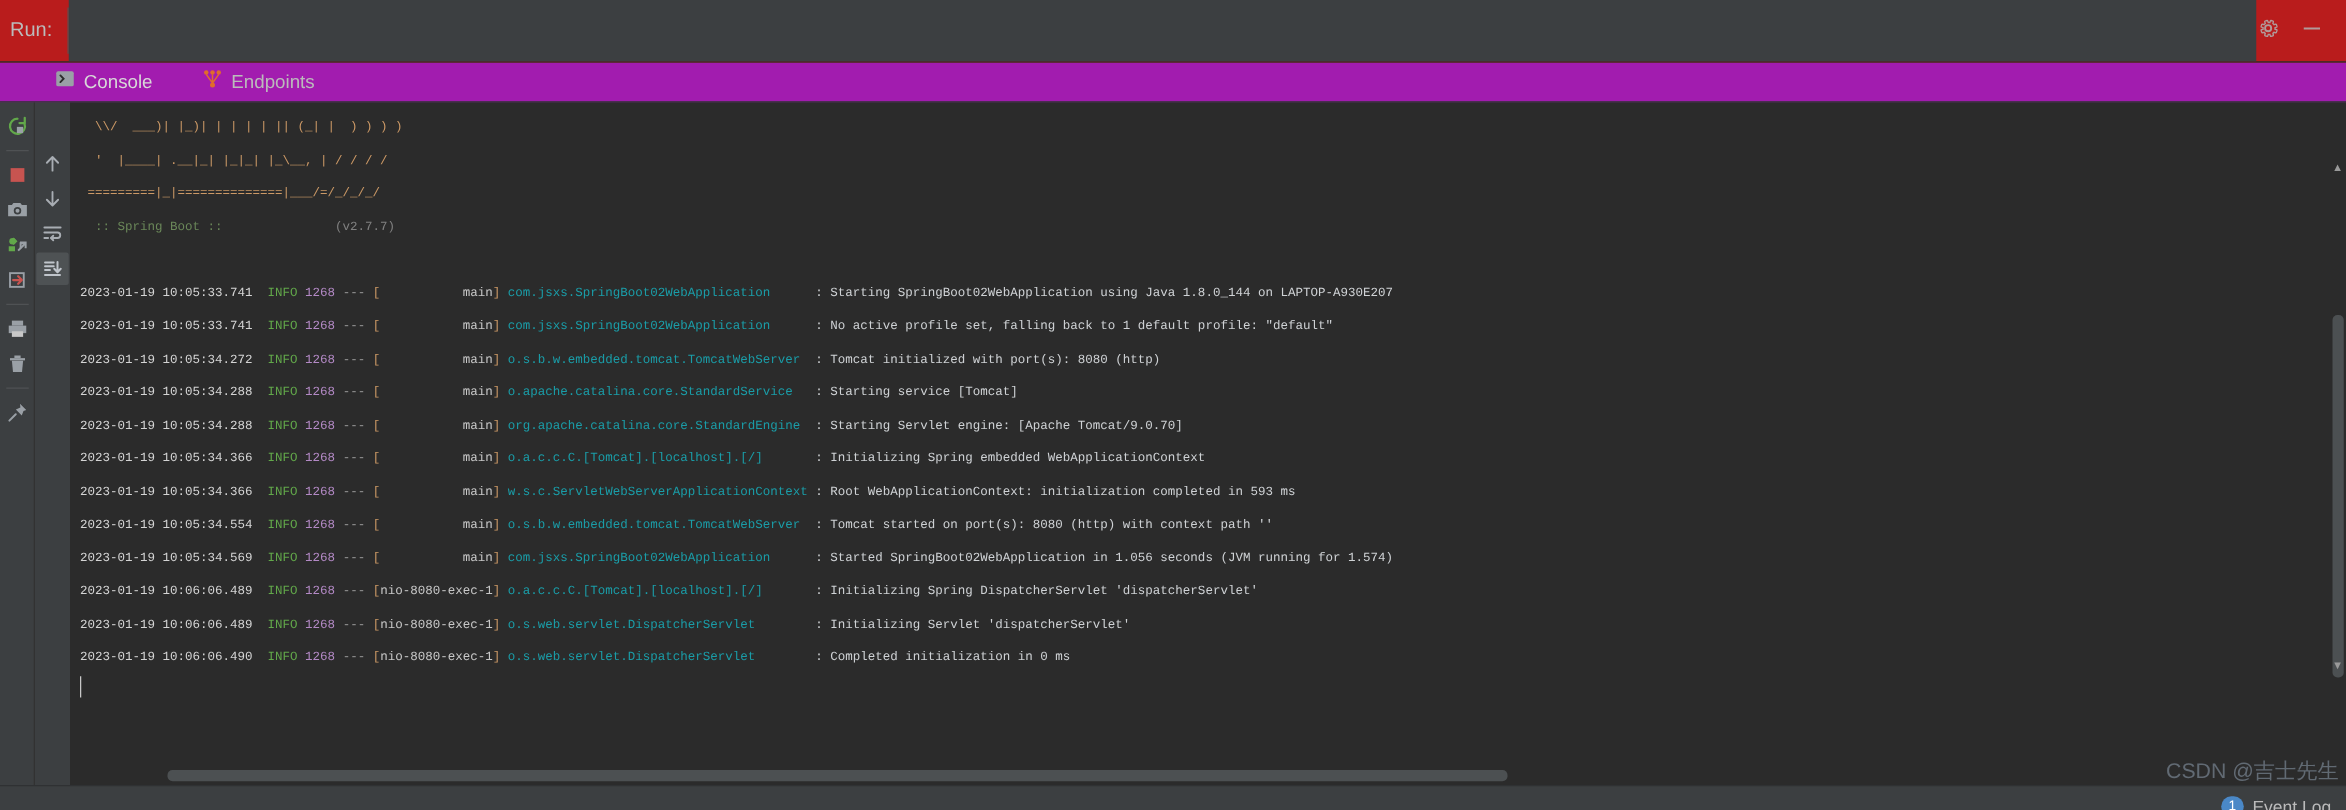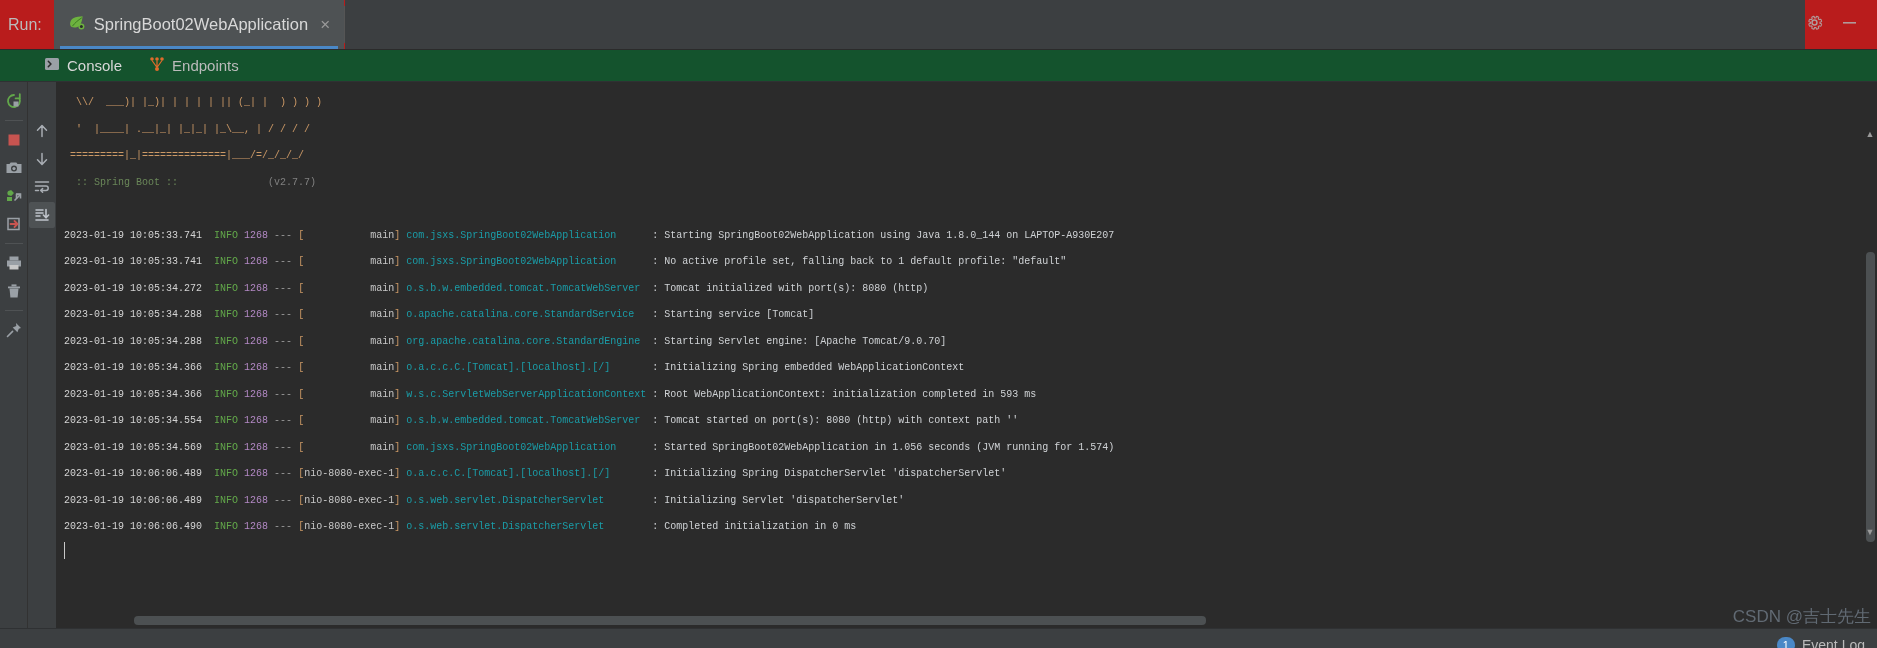--- a/index.html
+++ b/index.html
@@ -36,23 +36,23 @@
   }
   .tab-title { color: #d8d8d8; font-size: 16.5px; white-space: nowrap; }
   .tab-close { color: #9a9a9a; font-size: 17px; line-height: 1; padding-left: 4px; cursor: pointer; }
   .tab-sep { width: 1px; background: #555; margin: 6px 0; }
   .titlebar-spacer { flex: 1; background: #3c3f41; }
   .titlebar-actions { display: flex; align-items: center; gap: 16px; padding-right: 18px; }
   .titlebar-actions .ic { cursor: pointer; opacity: .85; }
 
   
   .subtabs {
-    height: 32px; background: #14532d;
+    height: 32px; background: #a21caf;
     display: flex; align-items: center;
-    padding-left: 44px; gap: 27px;
+    padding-left: 44px; gap: 40px;
     border-bottom: 1px solid #2f3133;
   }
   .subtab { display: flex; align-items: center; gap: 7px; cursor: pointer; }
   .subtab-label { color: #bbbbbb; font-size: 15px; }
   .subtab.active .subtab-label { color: #d8d8d8; }
 
   
   .main { display: flex; height: 546px; }
 
   .vtoolbar {
@@ -165,33 +165,20 @@
     color: #6b7580; font-size: 17px; opacity: .85;
     pointer-events: none; font-family: "Liberation Sans", sans-serif;
   }
 </style>
 </head>
 <body>
 
 <div class="titlebar">
   <div class="run-label">Run:</div>
 
-  <div class="tab">
-    <span class="ic">
-      <svg width="18" height="18" viewBox="0 0 18 18">
-        <path d="M3.2 12.8C1.2 10.4 2 6.2 5.2 4.2 8 2.4 12 2.8 14.6 2.2c-.4 3.4-1 7.6-3.6 9.8-2.6 2.2-6 1.8-7.8.8z" fill="#6db33f"></path>
-        <path d="M4.4 12.2c2.6-3.4 5.6-6 9.4-8.4" stroke="#3c7a22" stroke-width="1" fill="none"></path>
-        <circle cx="13.4" cy="12.6" r="3" fill="#6db33f"></circle>
-        <circle cx="13.4" cy="12.6" r="1.5" fill="#2b2b2b"></circle>
-      </svg>
-    </span>
-    <span class="tab-title">SpringBoot02WebApplication</span>
-    <span class="tab-close">×</span>
-    <div class="tab-underline"></div>
-  </div>
 
   <div class="tab-sep"></div>
   <div class="titlebar-spacer"></div>
 
   <div class="titlebar-actions">
     <span class="ic">
       <svg width="19" height="19" viewBox="0 0 19 19">
         <path d="M9.5 6.3a3.2 3.2 0 100 6.4 3.2 3.2 0 000-6.4zm0 4.9a1.7 1.7 0 110-3.4 1.7 1.7 0 010 3.4z" fill="#b0b0b0"></path>
         <path d="M16.3 10.8l-1.3-.4a5.6 5.6 0 000-1.3l1.3-.4a.5.5 0 00.3-.6l-.5-1.5a.5.5 0 00-.6-.3l-1.3.4a5.7 5.7 0 00-.9-.9l.4-1.3a.5.5 0 00-.3-.6l-1.5-.5a.5.5 0 00-.6.3l-.4 1.3a5.6 5.6 0 00-1.3 0l-.4-1.3a.5.5 0 00-.6-.3l-1.5.5a.5.5 0 00-.3.6l.4 1.3c-.33.26-.63.56-.9.9l-1.3-.4a.5.5 0 00-.6.3l-.5 1.5a.5.5 0 00.3.6l1.3.4a5.6 5.6 0 000 1.3l-1.3.4a.5.5 0 00-.3.6l.5 1.5a.5.5 0 00.6.3l1.3-.4c.27.34.57.64.9.9l-.4 1.3a.5.5 0 00.3.6l1.5.5a.5.5 0 00.6-.3l.4-1.3a5.6 5.6 0 001.3 0l.4 1.3a.5.5 0 00.6.3l1.5-.5a.5.5 0 00.3-.6l-.4-1.3c.34-.26.64-.56.9-.9l1.3.4a.5.5 0 00.6-.3l.5-1.5a.5.5 0 00-.3-.6z" fill="none" stroke="#b0b0b0" stroke-width="1.1"></path>
       </svg>

